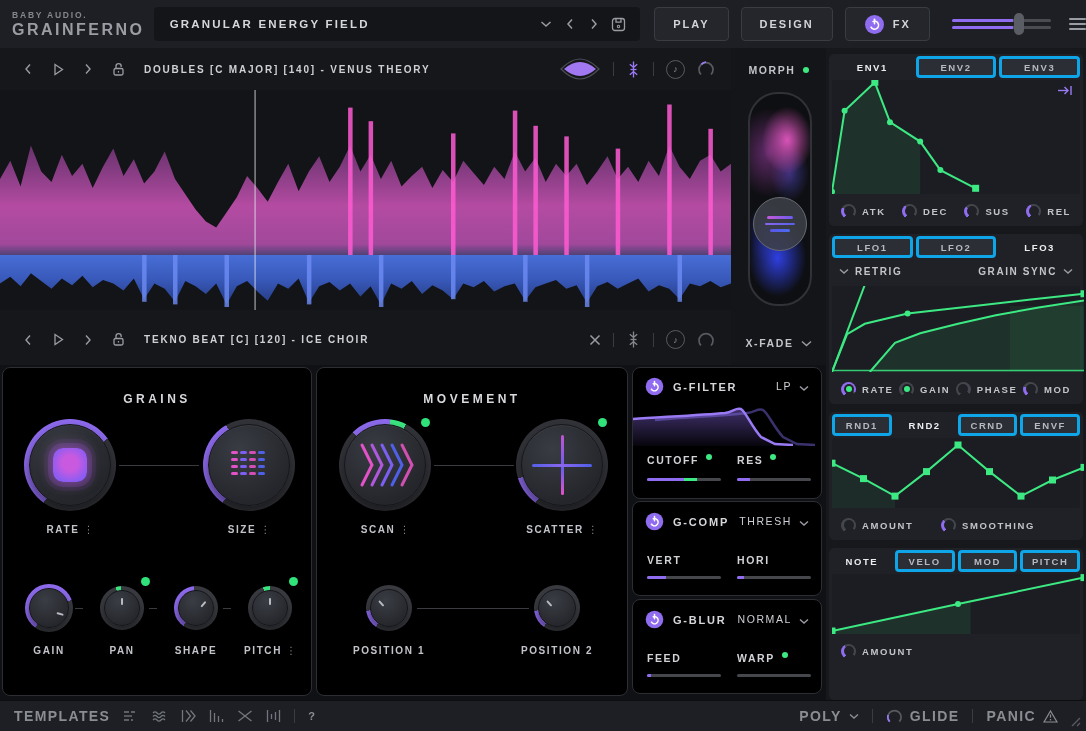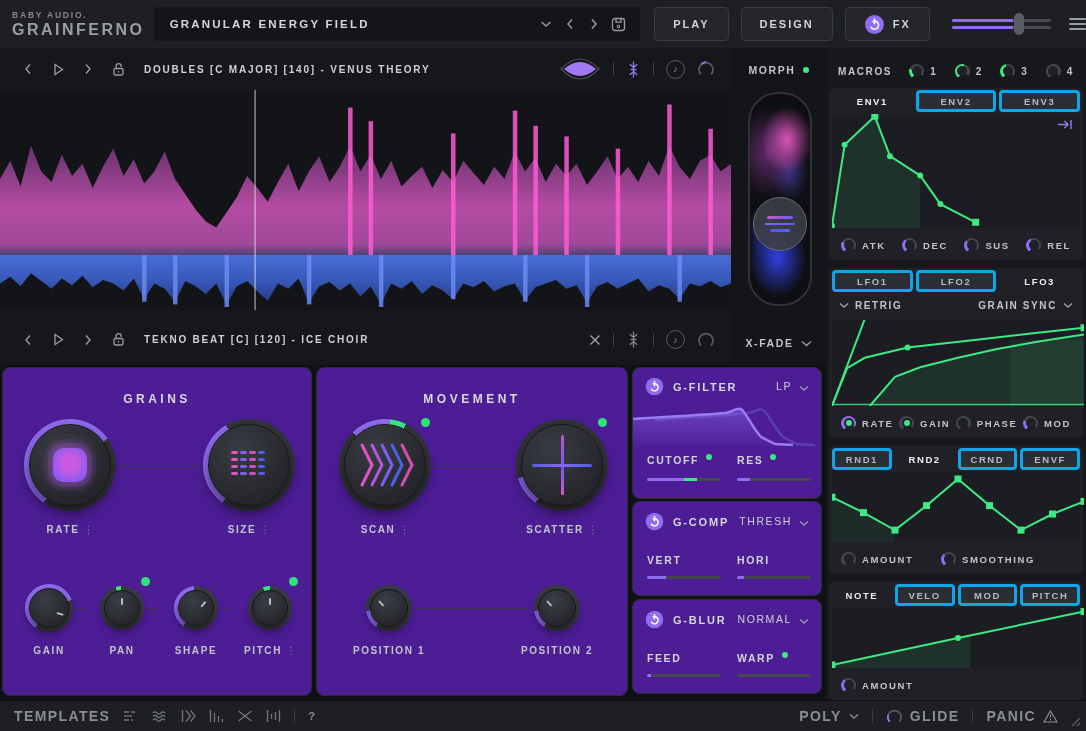--- a/index.html
+++ b/index.html
@@ -73,21 +73,21 @@
   .mk::before{content:"";position:absolute;inset:0;border-radius:50%;
       background:conic-gradient(from 215deg, var(--c,#8f6cf0) 0 calc(var(--a,0)*270deg),
                  #44464e calc(var(--a,0)*270deg) 270deg, transparent 270deg);}
   .mk::after{content:"";position:absolute;inset:2.5px;border-radius:50%;background:#1f2126;}
   .mk .dot{position:absolute;inset:4.5px;border-radius:50%;background:#3de982;z-index:1;}
   #retrig-row{height:26px;display:flex;align-items:center;justify-content:space-between;padding:0 10px;}
   #retrig-row .grp{display:flex;align-items:center;gap:6px;color:#a9abb2;}
   #env-goto{position:absolute;top:5px;right:7px;}
   
   #bottom{position:absolute;left:0;top:365px;width:824px;height:335px;background:#101114;}
-  .panel{position:absolute;background:#4c1d95;border:1px solid #2c2e34;border-radius:8px;box-sizing:border-box;}
+  .panel{position:absolute;background:#000000;border:1px solid #2c2e34;border-radius:8px;box-sizing:border-box;}
   .ptitle{position:absolute;width:100%;text-align:center;font-size:12px;font-weight:bold;letter-spacing:3.5px;color:#d8d9dd;}
   .bigk{position:absolute;}
   .bigk .ring{position:absolute;inset:0;border-radius:50%;}
   .bigk .body{position:absolute;inset:5px;border-radius:50%;border:1px solid #15161a;
       background:radial-gradient(circle at 38% 30%, #3a3c44, #24262b 72%);
       box-shadow:0 7px 14px rgba(0,0,0,.5), inset 0 1px 0 rgba(255,255,255,.05);
       display:flex;align-items:center;justify-content:center;}
   .knob-label{position:absolute;display:flex;align-items:center;justify-content:center;gap:4px;}
   .vdots{color:#84868d;font-size:10px;line-height:1;}
   .conn{position:absolute;background:#3a3c42;height:1px;}
@@ -342,39 +342,20 @@
     </div>
     <div id="xfade">
       <span class="lbl" style="font-size:10.5px">X-FADE</span>
       <svg width="11" height="7" viewBox="0 0 11 7">
           <path d="M1 1.5 L5.5 5.5 L10 1.5" fill="none" stroke="#9a9ca3" stroke-width="1.4"></path>
         </svg>
     </div>
   </section>
 
   <aside id="right">
-    <div id="macros-row">
-      <span class="lbl">MACROS</span>
-      <span class="item" style="display:flex;align-items:center;gap:6px">
-        <span class="mk" style="--a:.28;--c:#3de982;"></span>
-          <span class="lbl">1</span>
-        </span>
-      <span class="item" style="display:flex;align-items:center;gap:6px">
-        <span class="mk" style="--a:.58;--c:#3de982;"></span>
-          <span class="lbl">2</span>
-        </span>
-      <span class="item" style="display:flex;align-items:center;gap:6px">
-        <span class="mk" style="--a:.5;--c:#3de982;"></span>
-          <span class="lbl">3</span>
-        </span>
-      <span class="item" style="display:flex;align-items:center;gap:6px">
-        <span class="mk" style="--a:0;"></span>
-          <span class="lbl">4</span>
-        </span>
-    </div>
 
     <div class="card">
       <div class="tab-row">
         <div class="tab active">ENV1</div>
         <div class="tab">ENV2</div>
         <div class="tab">ENV3</div>
       </div>
       <div class="graph" style="height:114px">
         <svg id="env-svg" width="252" height="114" viewBox="0 0 252 114">
           <polygon id="env-fill" fill="rgba(61,233,130,0.10)" points="0.0,111.7 12.6,30.8 42.8,2.3 58.0,42.2 88.2,61.6 88.2,114 0,114"></polygon>

